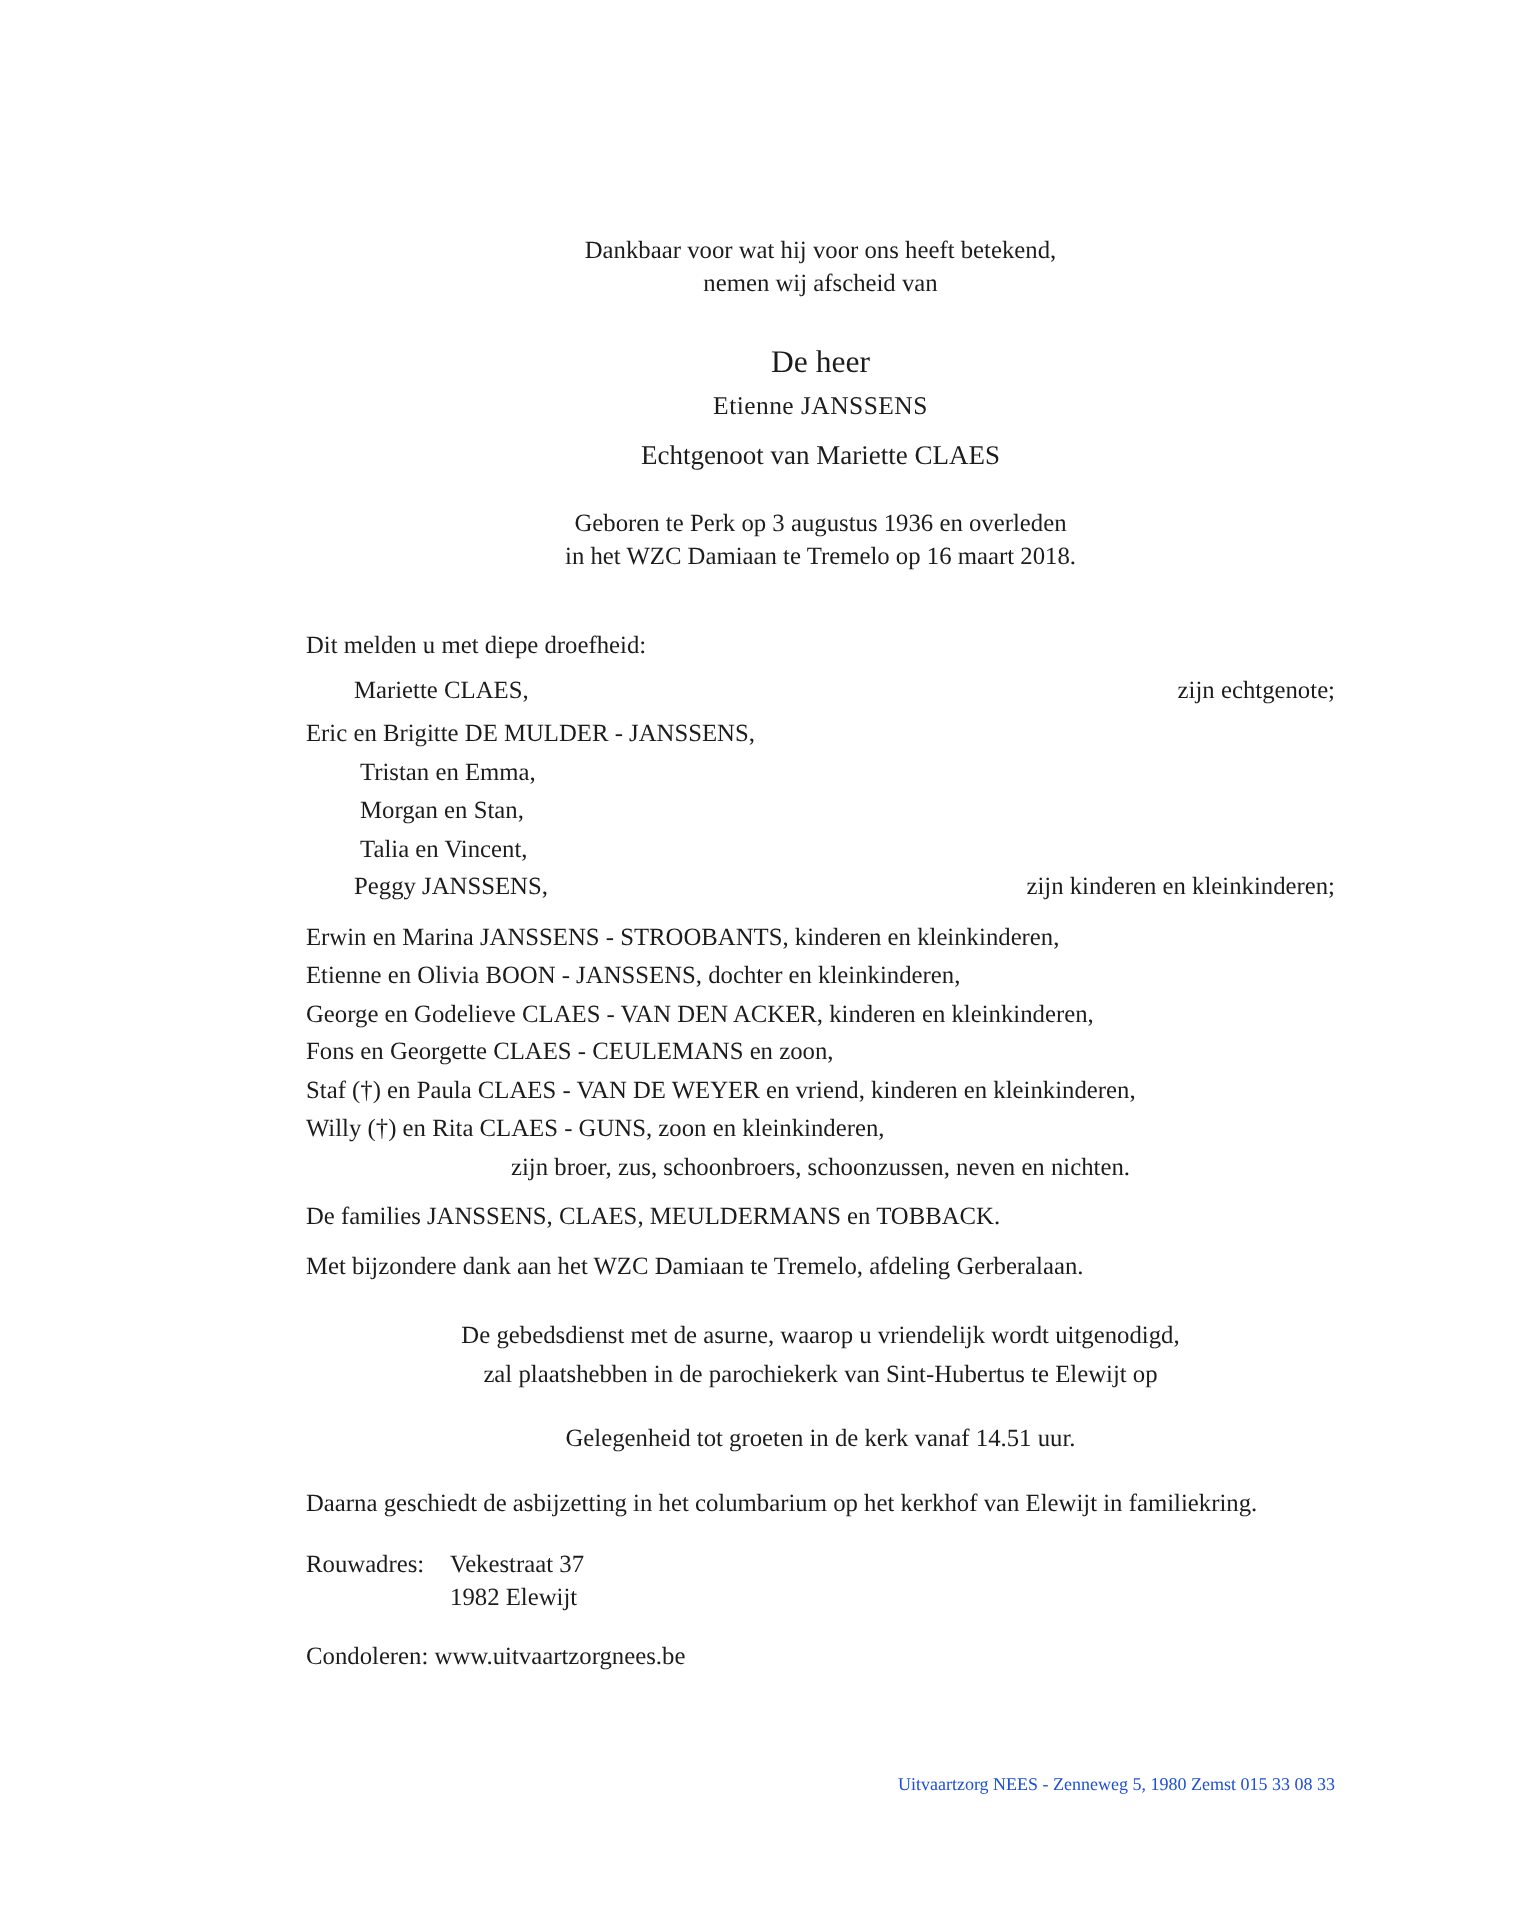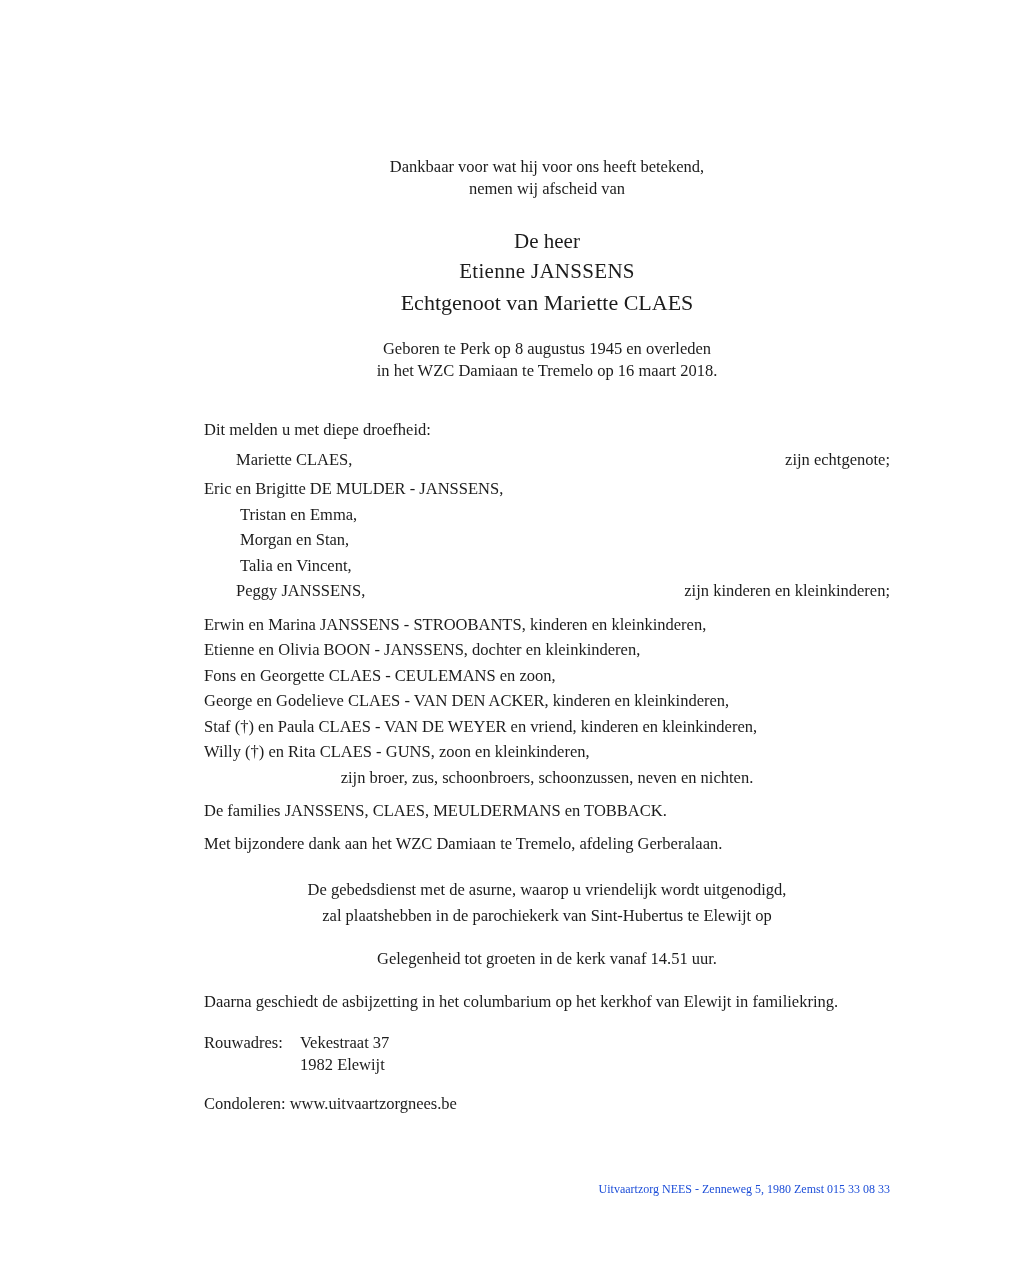--- a/index.html
+++ b/index.html
@@ -14,22 +14,22 @@
     color: #1c1c1c;
     font-size: 16.5px;
     overflow: hidden;
   }
   .content {
     padding: 156px 134px 0 204px; 
   }
   .centered { text-align: center; }
   .intro { line-height: 22px; }
   .salutation { font-size: 21px; margin-top: 26px; line-height: 30px; }
-  .deceased-name { font-size: 21px; line-height: 30px; letter-spacing: 0.3px; }
-  .spouse { font-size: 22px; margin-top: 4px; line-height: 26px; }
+  .deceased-name { font-size: 17px; line-height: 30px; letter-spacing: 0.3px; }
+  .spouse { font-size: 18px; margin-top: 4px; line-height: 26px; }
   .birth { margin-top: 22px; line-height: 22px; }
   .lead { margin-top: 38px; }
   .row-split { display: flex; justify-content: space-between; margin-left: 32px; }
   .wife-row { margin-top: 10px; }
   .children-block { margin-top: 6px; }
   .children-block > div { line-height: 25.5px; }
   .indent1 { padding-left: 36px; }
   .relatives { margin-top: 8px; }
   .relatives > div { line-height: 25.5px; }
   .right-line { text-align: center; line-height: 25.5px; }
@@ -60,21 +60,21 @@
     <div class="intro centered">
       <div>Dankbaar voor wat hij voor ons heeft betekend,</div>
       <div>nemen wij afscheid van</div>
     </div>
 
     <div class="salutation centered">De heer</div>
     <div class="deceased-name centered">Etienne JANSSENS</div>
     <div class="spouse centered">Echtgenoot van Mariette CLAES</div>
 
     <div class="birth centered">
-      <div>Geboren te Perk op 8 augustus 1945 en overleden</div>
+      <div>Geboren te Perk op 3 augustus 1936 en overleden</div>
       <div>in het WZC Damiaan te Tremelo op 16 maart 2018.</div>
     </div>
 
     <div class="lead">Dit melden u met diepe droefheid:</div>
 
     <div class="row-split wife-row">
       <span>Mariette CLAES,</span>
       <span>zijn echtgenote;</span>
     </div>
 
@@ -85,22 +85,22 @@
       <div class="indent1">Talia en Vincent,</div>
       <div class="row-split">
         <span>Peggy JANSSENS,</span>
         <span>zijn kinderen en kleinkinderen;</span>
       </div>
     </div>
 
     <div class="relatives">
       <div>Erwin en Marina JANSSENS - STROOBANTS, kinderen en kleinkinderen,</div>
       <div>Etienne en Olivia BOON - JANSSENS, dochter en kleinkinderen,</div>
+      <div>George en Godelieve CLAES - VAN DEN ACKER, kinderen en kleinkinderen,</div>
       <div>Fons en Georgette CLAES - CEULEMANS en zoon,</div>
-      <div>George en Godelieve CLAES - VAN DEN ACKER, kinderen en kleinkinderen,</div>
       <div>Staf (†) en Paula CLAES - VAN DE WEYER en vriend, kinderen en kleinkinderen,</div>
       <div>Willy (†) en Rita CLAES - GUNS, zoon en kleinkinderen,</div>
       <div class="right-line">zijn broer, zus, schoonbroers, schoonzussen, neven en nichten.</div>
     </div>
 
     <div class="families">De families JANSSENS, CLAES, MEULDERMANS en TOBBACK.</div>
 
     <div class="thanks">Met bijzondere dank aan het WZC Damiaan te Tremelo, afdeling Gerberalaan.</div>
 
     <div class="service centered">

